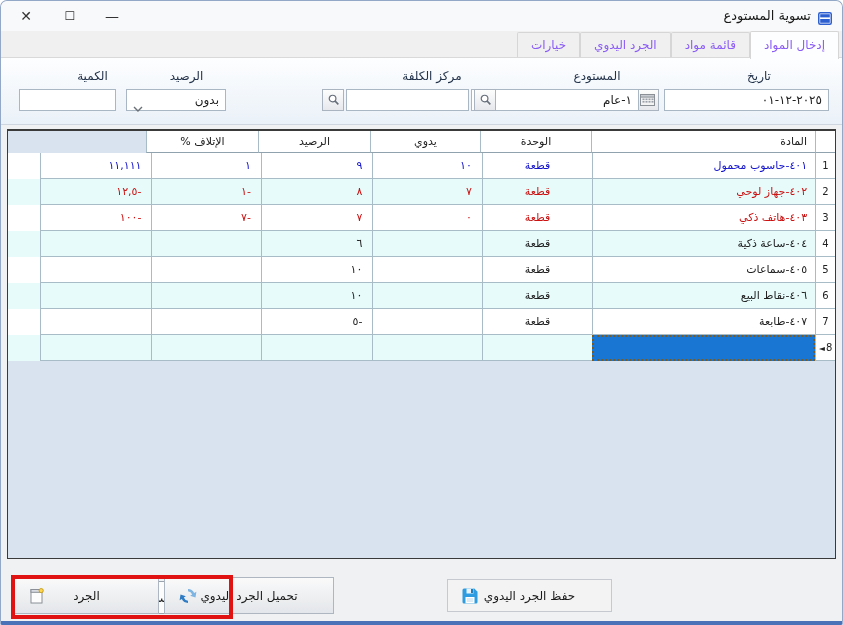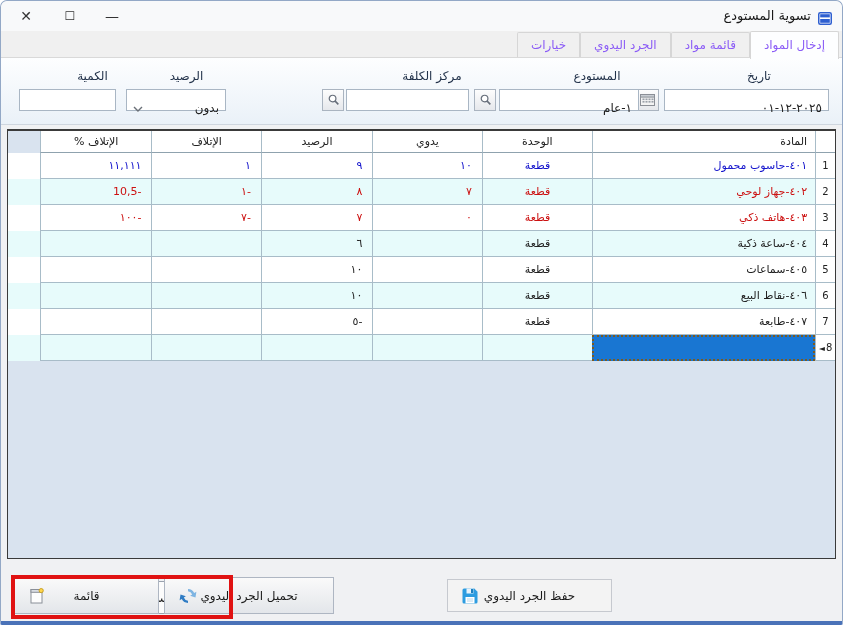--- a/index.html
+++ b/index.html
@@ -18,21 +18,21 @@
   .tabs{position:absolute;top:30px;left:0;right:0;height:27px;background:#f0f0f0;
         border-bottom:1px solid #d9d9d9;display:flex;direction:rtl;padding-right:3px;box-sizing:border-box;}
   .tab{padding:0 13px;line-height:25px;font-size:12px;color:#8b5cf6;background:#f0f0f0;
        border:1px solid #d6d6d6;border-bottom:none;border-radius:2px 2px 0 0;margin-top:1px;white-space:nowrap;}
   .tab.active{background:#fdfeff;margin-top:0;line-height:27px;position:relative;z-index:2;height:27px;}
   
   .form{position:absolute;top:57px;left:0px;right:0px;height:66px;
         background:linear-gradient(#fdfeff,#eaf1f8);border-bottom:1px solid #cfd6df;}
   .flabel{position:absolute;top:11px;font-size:12px;color:#22324a;text-align:center;}
   .field{position:absolute;top:31px;height:22px;background:#fff;border:1px solid #a9b6c4;
-         font-size:12px;color:#222;line-height:20px;box-sizing:border-box;padding:8px 6px;text-align:right;}
+         font-size:12px;color:#222;line-height:20px;box-sizing:border-box;padding:0 6px;text-align:right;}
   input.field{outline:none;font-family:"DejaVu Sans",sans-serif;}
   .ltr{direction:ltr;unicode-bidi:isolate;}
   .iconbtn{position:absolute;top:31px;width:24px;height:22px;box-sizing:border-box;
            background:linear-gradient(#fdfdfd,#e6e8ec);border:1px solid #aab4c0;
            display:flex;align-items:center;justify-content:center;}
   .combo .chev{position:absolute;left:6px;top:8px;}
   
   .grid{position:absolute;top:128px;right:6px;width:829px;height:430px;background:#d9e3ef;
         border:1px solid #3a3a3a;border-top:2px solid #3a3a3a;box-sizing:border-box;
         direction:rtl;font-size:11px;overflow:hidden;}
@@ -112,21 +112,21 @@
               <rect x="11.5" y="5.5" width="2" height="1.6"></rect>
             <rect x="2.5" y="8" width="2" height="1.6"></rect>
               <rect x="5.5" y="8" width="2" height="1.6"></rect>
               <rect x="8.5" y="8" width="2" height="1.6"></rect>
               <rect x="11.5" y="8" width="2" height="1.6"></rect>
           </g>
         </svg>
       </span>
     </div>
 
-    <div class="field" style="right:203px;width:140px;">
+    <div class="field" style="right:203px;width:168px;">
       <span>١-عام</span>
     </div>
     <div class="iconbtn" style="right:346px;width:22px;">
       <span>
         <svg width="13" height="13" viewBox="0 0 14 14">
           <circle cx="6" cy="6" r="3.6" fill="#fff" stroke="#666e7a" stroke-width="1.3"></circle>
           <line x1="8.8" y1="8.8" x2="12.2" y2="12.2" stroke="#666e7a" stroke-width="1.7"></line>
         </svg>
       </span>
     </div>
@@ -153,42 +153,41 @@
     <input class="field" style="right: 726px; width: 97px;" value="">
   </div>
 
   <div class="grid">
     <div class="ghead">
       <div class="cell c-num"></div>
       <div class="cell c-mat" style="text-align:right;padding-left:44px;">المادة</div>
       <div class="cell c-unit">الوحدة</div>
       <div class="cell c-man">يدوي</div>
       <div class="cell c-bal">الرصيد</div>
-      <div class="cell c-dmg">الإتلاف</div>
       <div class="cell c-pct">الإتلاف %</div>
     </div>
     <div id="grid-rows">
     <div class="grow tc-blue">
       <div class="cell c-num">1</div>
       <div class="cell c-mat">٤٠١-حاسوب محمول</div>
       <div class="cell c-unit">قطعة</div>
       <div class="cell c-man numcell">١٠</div>
       <div class="cell c-bal numcell">٩</div>
       <div class="cell c-dmg numcell">١</div>
       <div class="cell c-pct numcell">١١,١١١</div>
     </div>
 
     <div class="grow tc-red">
       <div class="cell c-num">2</div>
       <div class="cell c-mat">٤٠٢-جهاز لوحي</div>
       <div class="cell c-unit">قطعة</div>
       <div class="cell c-man numcell">٧</div>
       <div class="cell c-bal numcell">٨</div>
       <div class="cell c-dmg numcell">١-</div>
-      <div class="cell c-pct numcell">10,5-</div>
+      <div class="cell c-pct numcell">١٢,٥-</div>
     </div>
 
     <div class="grow tc-red">
       <div class="cell c-num">3</div>
       <div class="cell c-mat">٤٠٣-هاتف ذكي</div>
       <div class="cell c-unit">قطعة</div>
       <div class="cell c-man numcell">٠</div>
       <div class="cell c-bal numcell">٧</div>
       <div class="cell c-dmg numcell">٧-</div>
       <div class="cell c-pct numcell">١٠٠-</div>
@@ -287,16 +286,16 @@
   </div>
 
   <div class="btn btn-new">
     <span class="bicon">
       <svg width="20" height="20" viewBox="0 0 20 20">
         <rect x="4" y="3.5" width="11" height="13.5" fill="#fdfdfd" stroke="#8a8f98"></rect>
         <rect x="4" y="3.5" width="11" height="2.8" fill="#d9dde3" stroke="#8a8f98"></rect>
         <circle cx="14.2" cy="4.6" r="2.1" fill="#ffd54a" stroke="#c9a227"></circle>
       </svg>
     </span>
-    <span>قائمة</span>
+    <span>الجرد</span>
   </div>
 
 </div>
 
 </body></html>

